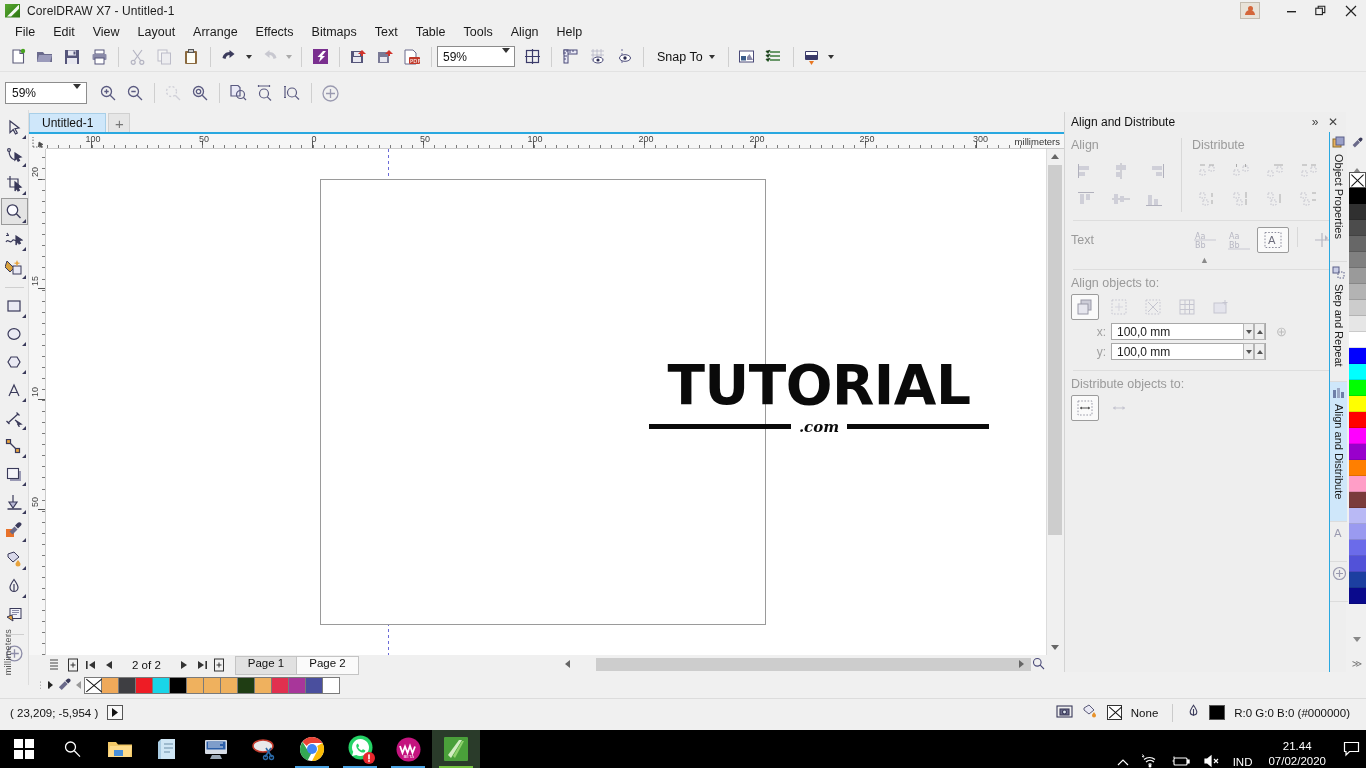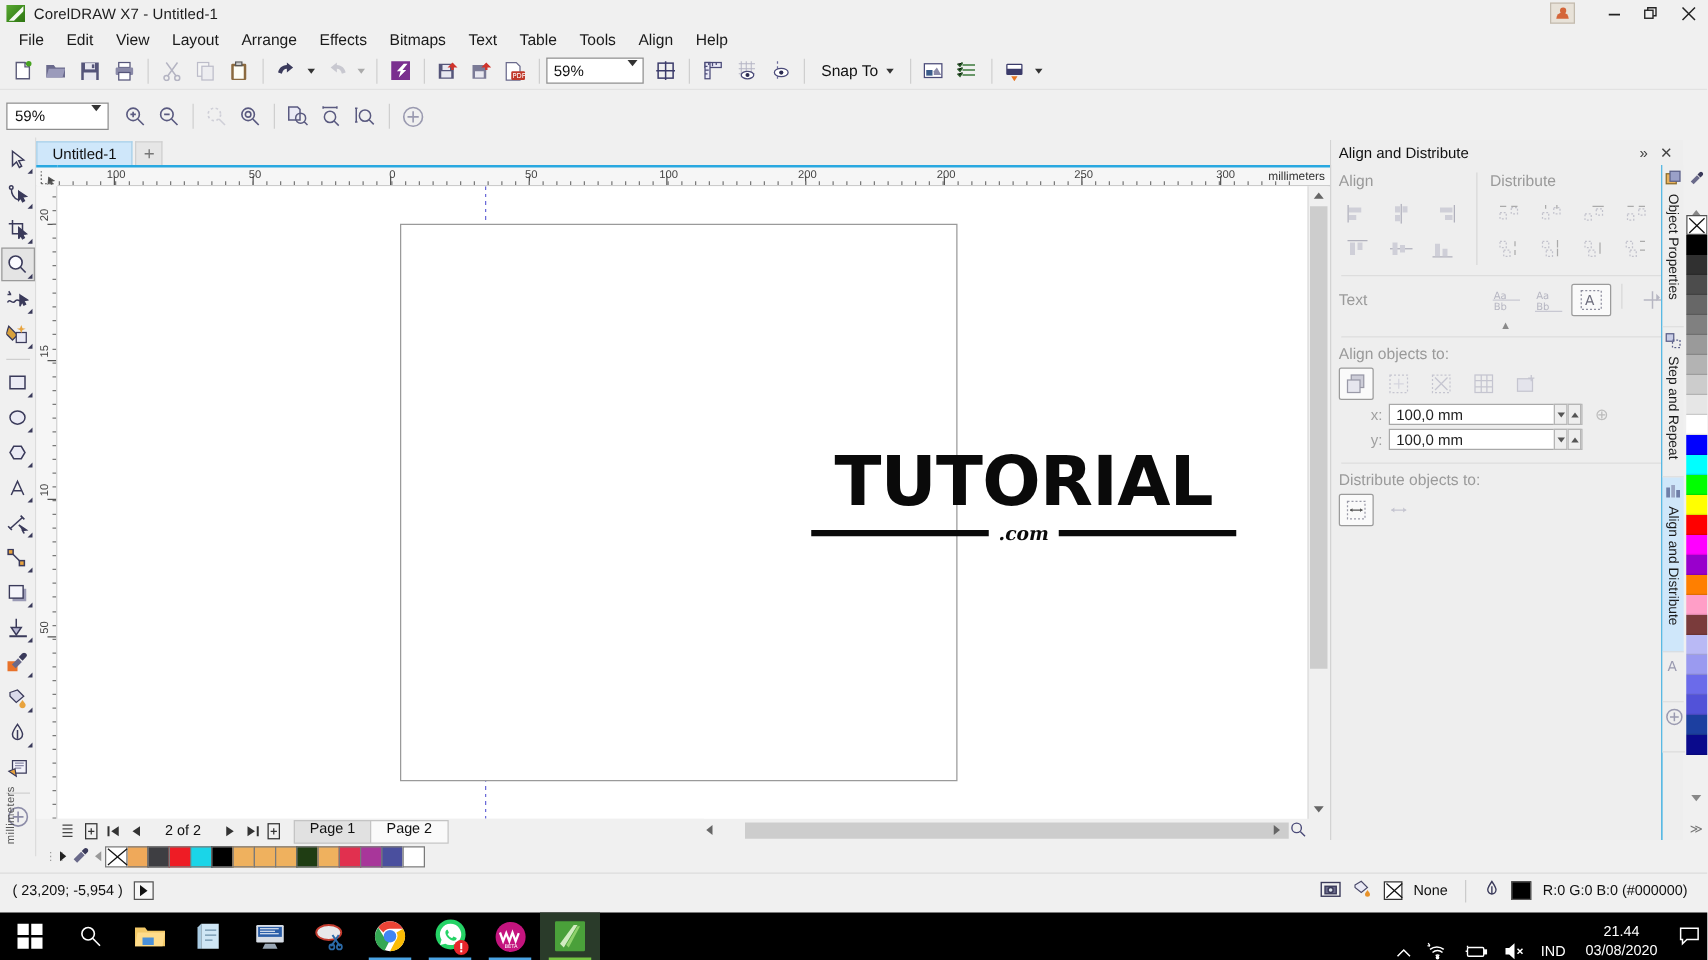--- a/index.html
+++ b/index.html
@@ -1590,21 +1590,21 @@
       </span>
       <span class="tray-ico">
         <svg width="18" height="14" viewBox="0 0 18 14" fill="none" stroke="#fff" stroke-width="1.2">
             <path d="M2 5h2.5L8 2v10L4.5 9H2z" fill="#fff"></path>
             <path d="M11 5l4 4M15 5l-4 4"></path>
           </svg>
       </span>
       <span class="tray-ico">IND</span>
       <div class="tray-clock">
         <div>21.44</div>
-        <div>03/08/2020</div>
+        <div>07/02/2020</div>
       </div>
       <span class="tray-notif">
         <svg width="17" height="16" viewBox="0 0 17 16" fill="none" stroke="#fff" stroke-width="1.2">
             <path d="M1.5 1.5h14v9h-9l-3.5 3.5V10.5h-1.5z"></path>
           </svg>
       </span>
     </div>
   </div>
 
 </div>

